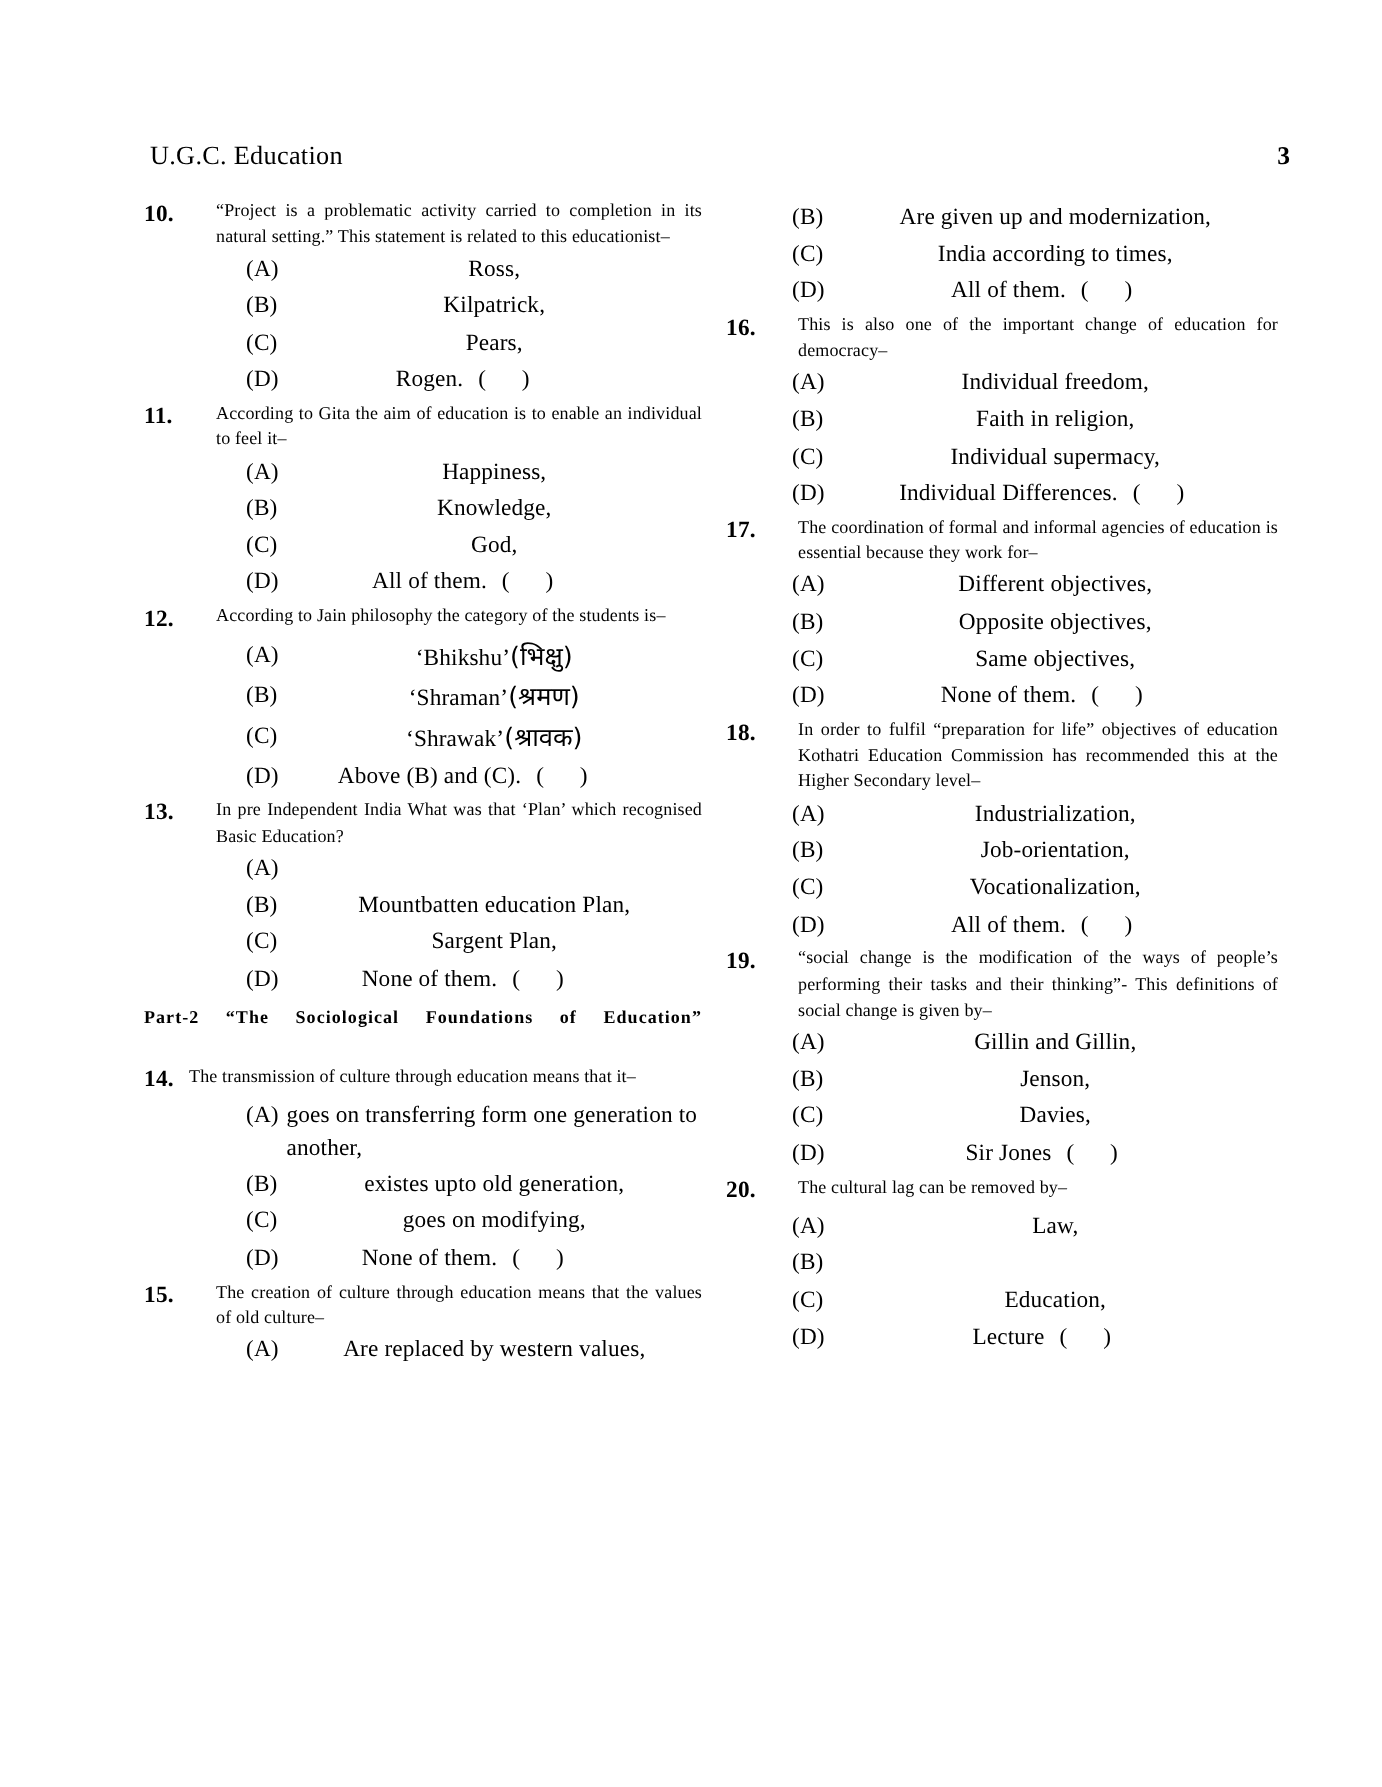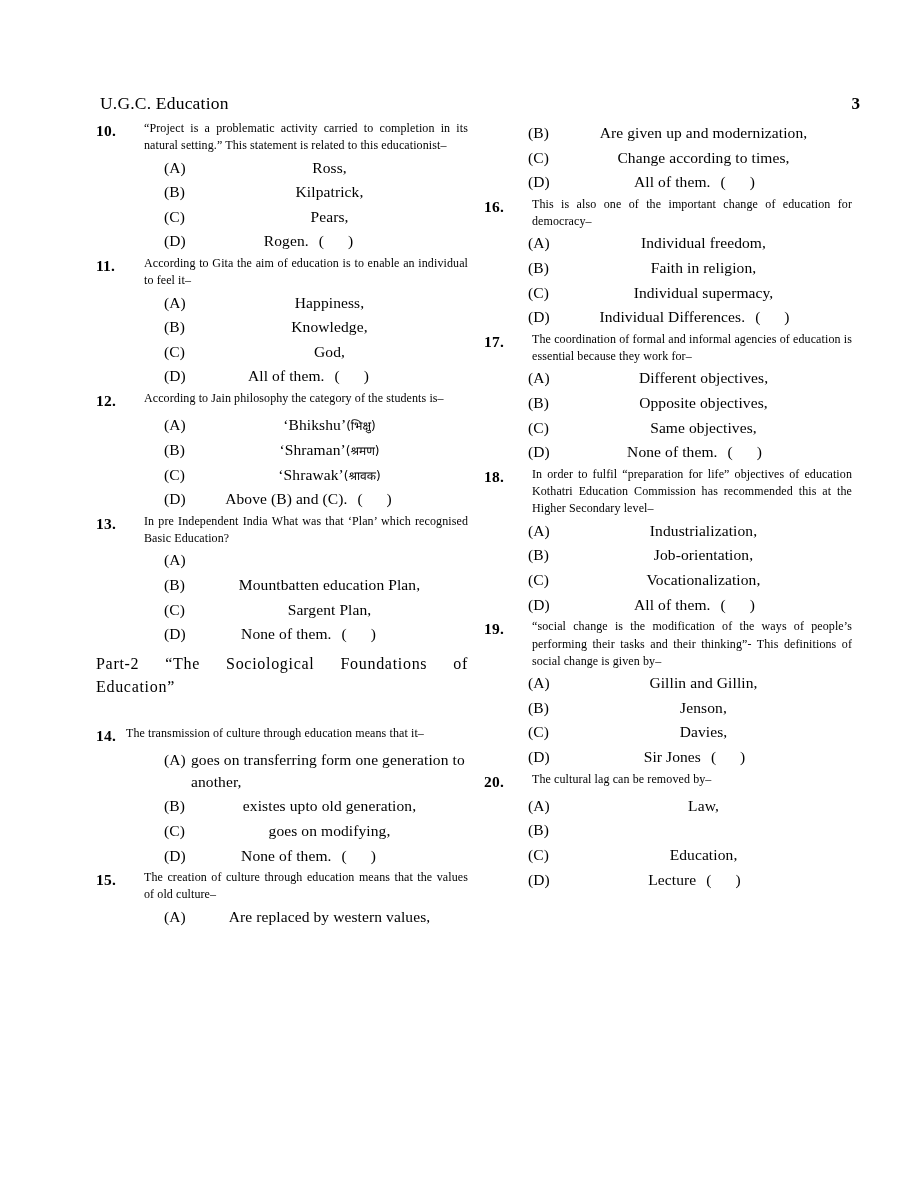--- a/index.html
+++ b/index.html
@@ -40,21 +40,21 @@
     white-space: nowrap;
   }
   .runhead-page {
     font-size: 17px;
     font-weight: bold;
   }
 
   
   .col {
     position: absolute;
-    top: 120px;
+    top: 132px;
   }
   .col-left  { left: 80px;  width: 372px; }
   .col-right { left: 468px; width: 368px; }
 
   
   .q {
     position: relative;
     margin-bottom: 1px;
   }
   .q-stem {
@@ -102,43 +102,43 @@
   .opt-body {
     flex: 1 1 auto;
     position: relative;
     display: flex;
     justify-content: center;
     align-items: flex-start;
   }
   .opt-text { display: inline; }
   .opt-text .dev {
     font-family: "DejaVu Sans", sans-serif;
-    font-size: 12px;
+    font-size: 17px;
     letter-spacing: 0;
   }
   .opt.wrap .opt-text {
     display: block;
     line-height: 1.42;
   }
 
   
   .ansbox {
     flex: 0 0 auto;
     white-space: pre;
     font-size: 15.5px;
     letter-spacing: 0.1px;
     margin-left: 10px;
   }
   .col-left  .ansbox { margin-right: 42px; }
   .col-right .ansbox { margin-right: 18px; }
 
   
   .part-heading {
-    font-size: 16px;
-    font-weight: normal;
+    font-size: 12px;
+    font-weight: bold;
     line-height: 1.46;
     text-align: justify;
     text-justify: inter-word;
     letter-spacing: 0.7px;
     margin-top: 6px;
     margin-bottom: 3px;
     word-spacing: 1px;
   }
   .part-heading::after {
     content: "";
@@ -340,21 +340,21 @@
         <div class="opts">
           <div class="opt">
             <span class="opt-label">(B)</span>
             <span class="opt-body">
               <span class="opt-text">Are given up and modernization,</span>
             </span>
           </div>
           <div class="opt">
             <span class="opt-label">(C)</span>
             <span class="opt-body">
-              <span class="opt-text">Change according to times,</span>
+              <span class="opt-text">India according to times,</span>
             </span>
           </div>
           <div class="opt">
             <span class="opt-label">(D)</span>
             <span class="opt-body">
               <span class="opt-text">All of them.</span>
               <span class="ansbox">(      )</span>
             </span>
           </div>
         </div>

